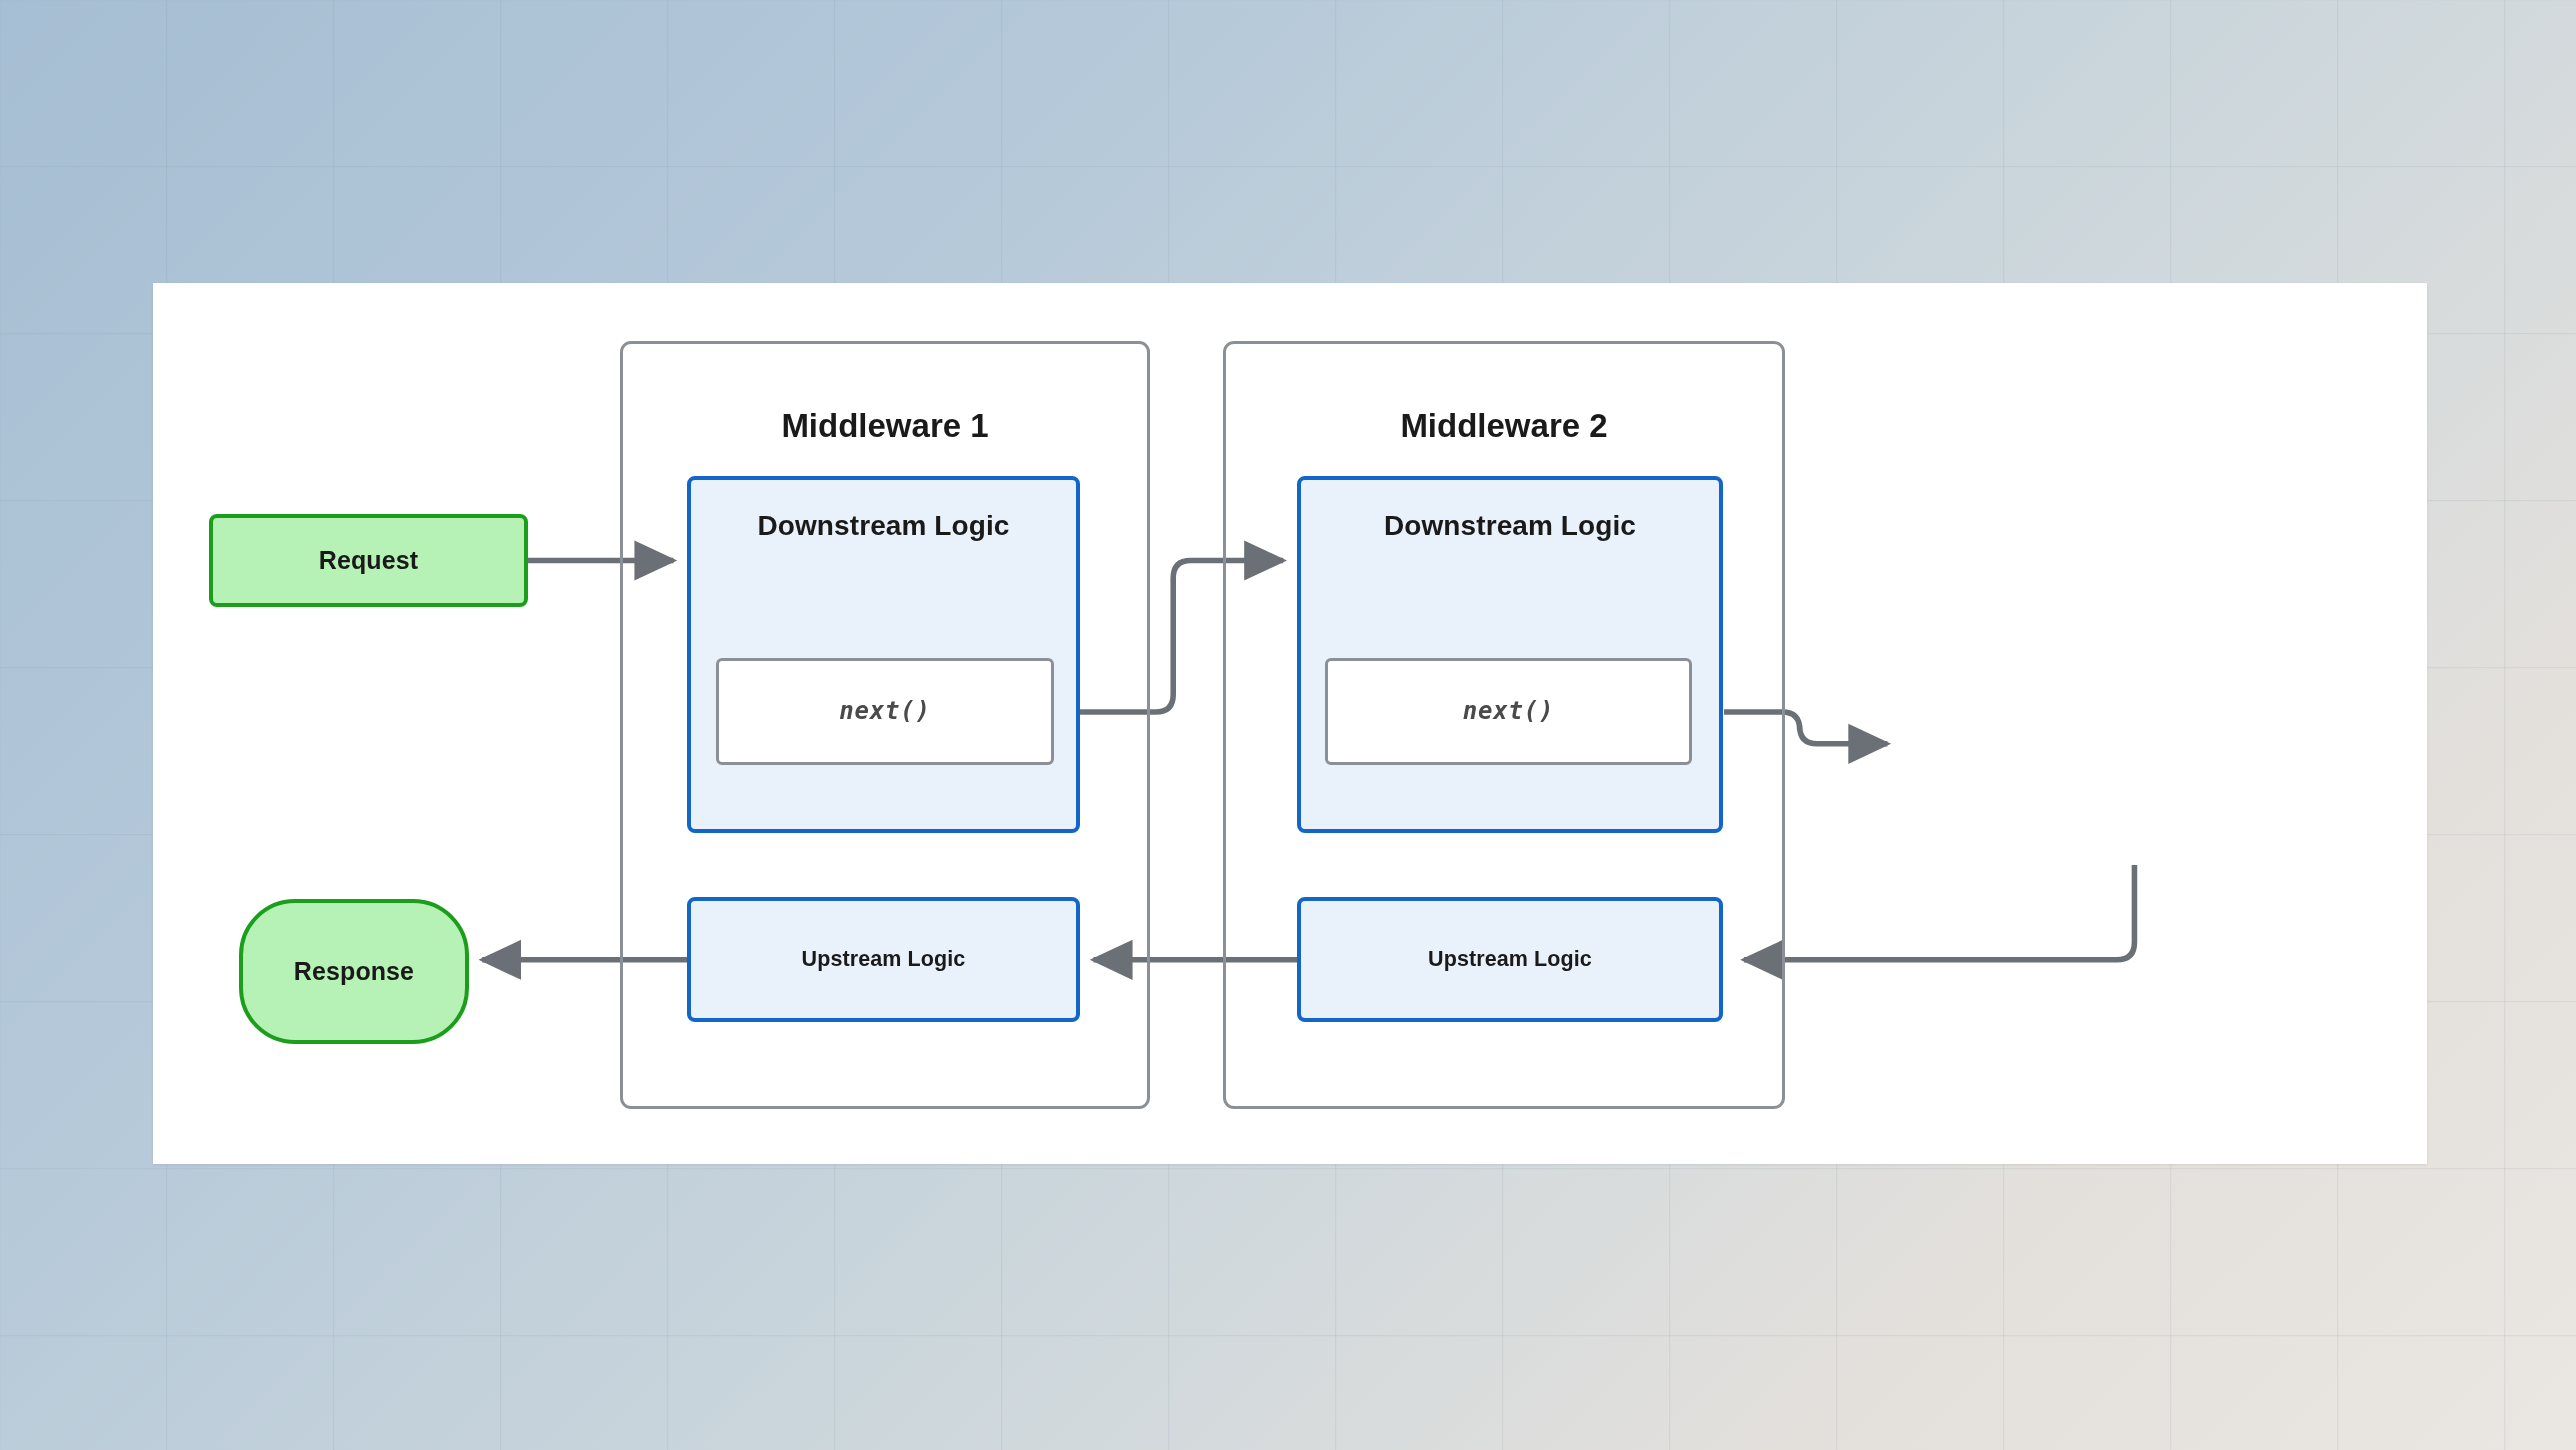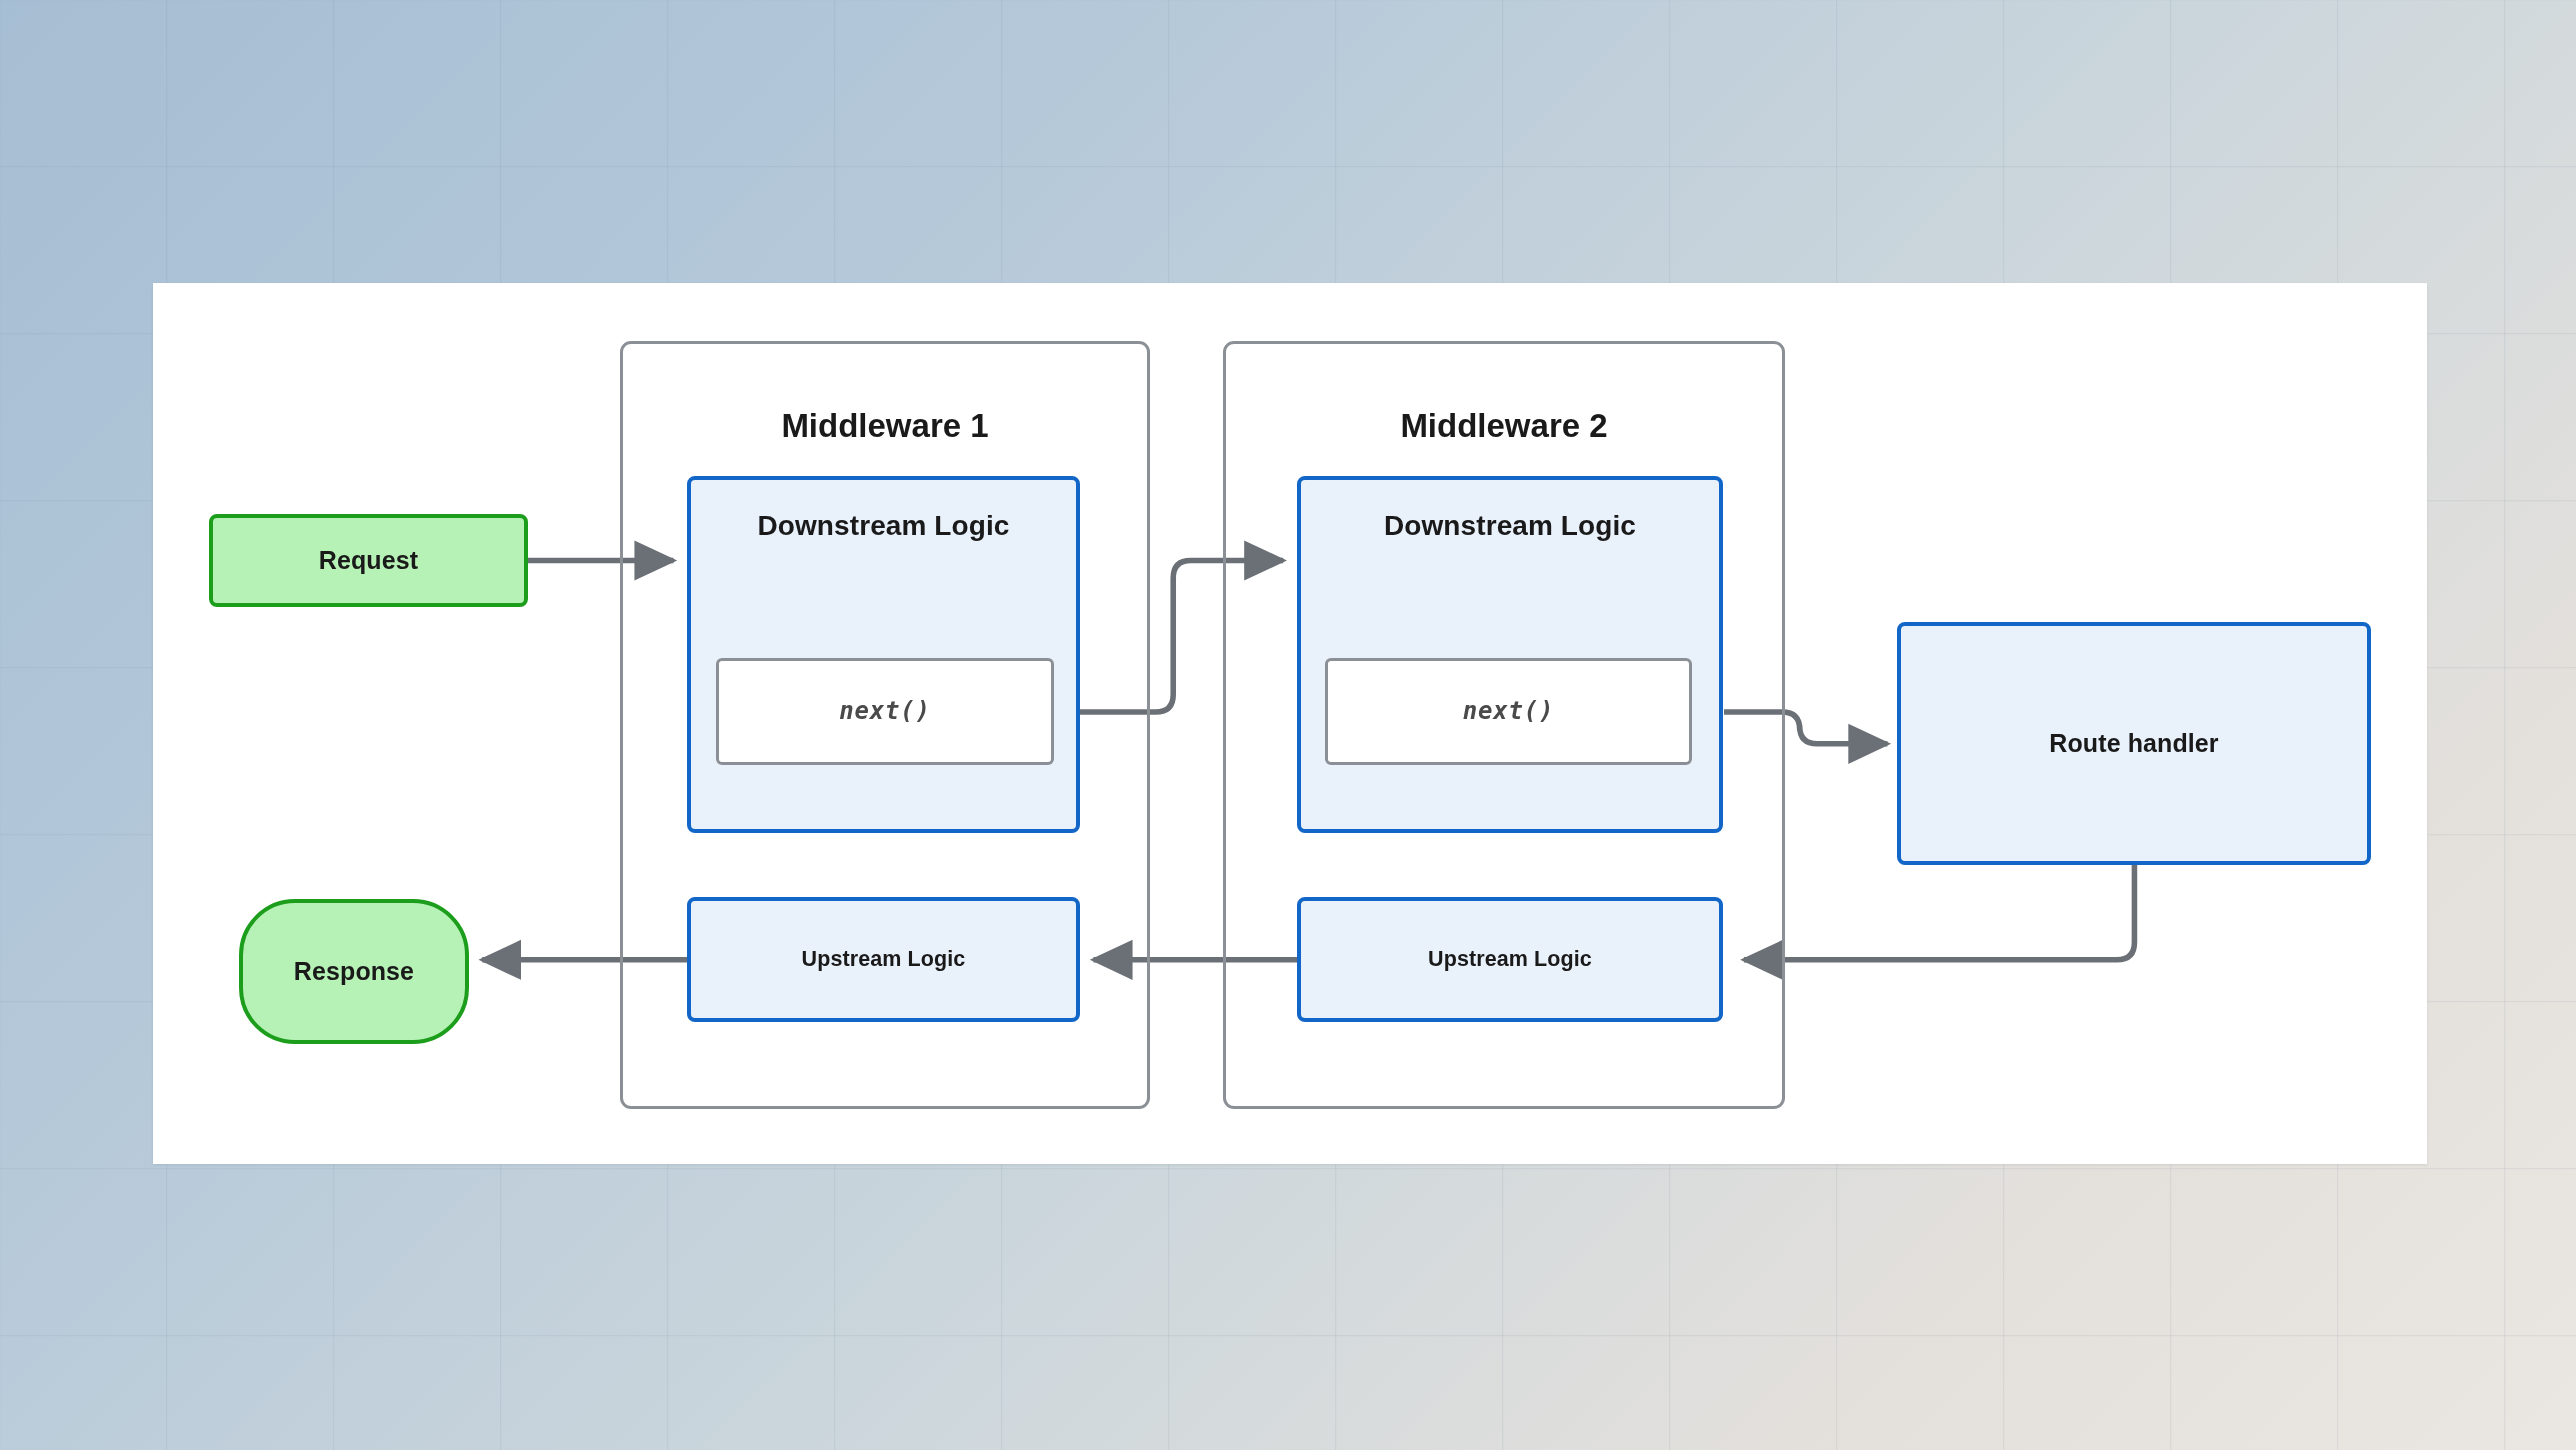--- a/index.html
+++ b/index.html
@@ -203,18 +203,15 @@
   </div>
 
   <div class="next-box" style="left:1325px; top:658px; width:367px; height:107px;">
     <span class="label">next()</span>
   </div>
 
   <div class="node proc-box" style="left:1297px; top:897px; width:426px; height:125px;">
     <span class="label">Upstream Logic</span>
   </div>
 
-  <div class="node proc-box route-box" style="left:1897px; top:622px; width:474px; height:243px;">
-    <span class="label">Route handler</span>
-  </div>
 
 </div>
 
 
 </body></html>

